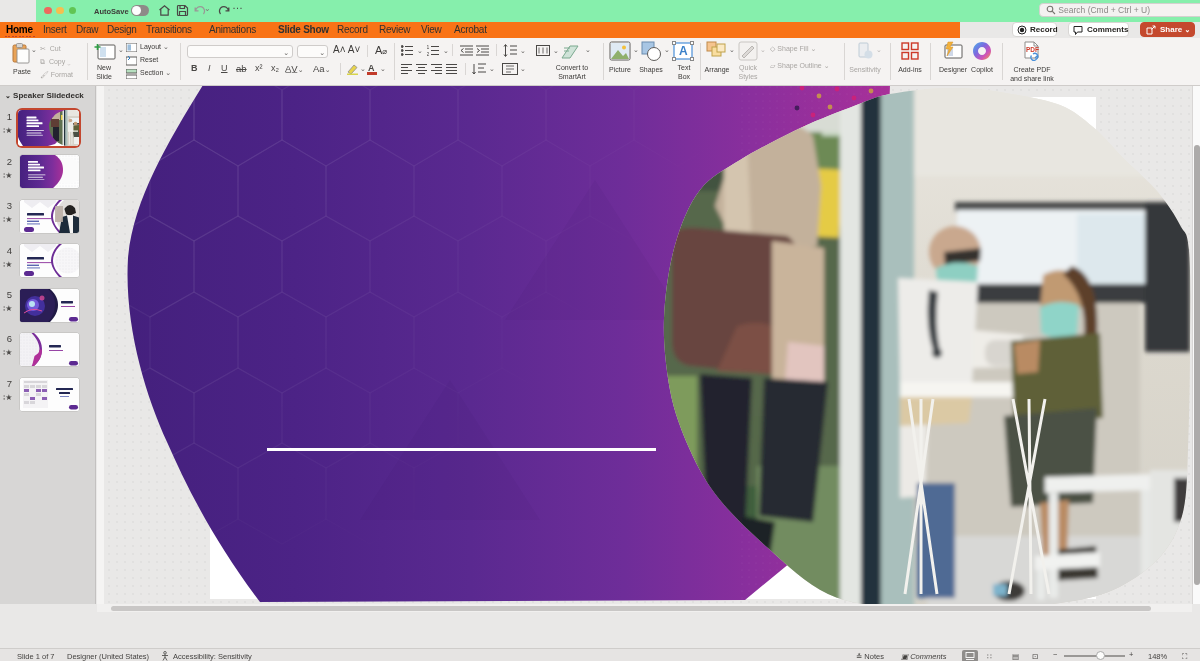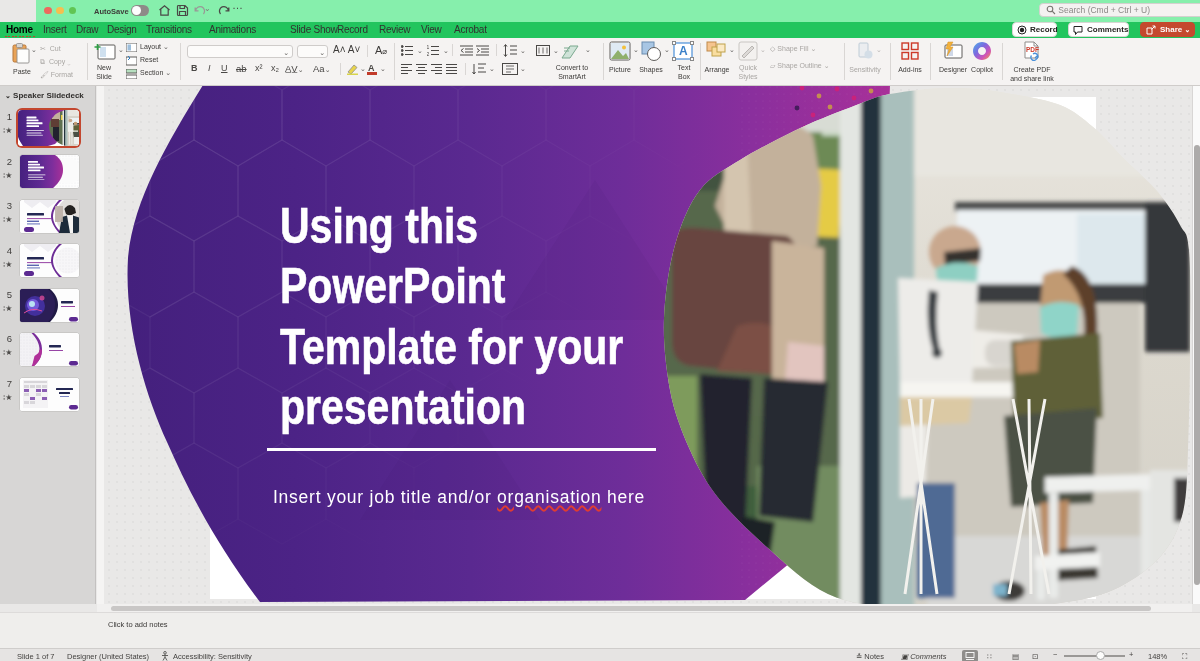--- a/index.html
+++ b/index.html
@@ -11,21 +11,21 @@
   #titlebar { position:absolute; left:0; top:0; width:1200px; height:22px; background:#86efac;margin-left:36px; }
   .tl { position:absolute; top:6.6px; width:7.6px; height:7.6px; border-radius:50%; }
   #autosave-label { position:absolute; left:58px; top:7px; font-size:7.5px; color:#3d3b39; font-weight:bold; white-space:nowrap; }
   #autosave-toggle { position:absolute; left:95px; top:4.5px; width:18px; height:11px; background:#8e8a88; border-radius:6px; }
   #autosave-toggle .knob { position:absolute; left:1px; top:1px; width:9px; height:9px; border-radius:50%; background:#fdfdfd; }
   .tb-ic { position:absolute; top:3px; }
   #doc-title { position:absolute; left:505px; top:0; height:22px; font-size:8px; line-height:22px; color:#2b2926; white-space:nowrap; }
   #search-box { position:absolute; left:1003px; top:3px; width:173px; height:14px; border:1px solid #d3d1cf; border-radius:4px; background:#f4f2f1; color:#8b8886; font-size:8.5px; line-height:13px; padding-left:6px; }
 
   
-  #tabs { position:absolute; left:0; top:22px; width:1200px; height:16px; background:#22c55e; }
+  #tabs { position:absolute; left:0; top:22px; width:960px; height:16px; background:#f97316; }
   .tab { position:absolute; top:0; font-size:10px; color:#33312f; line-height:16px; letter-spacing:-0.25px; white-space:nowrap; }
   .btn { position:absolute; top:-0.5px; height:15px; border:1px solid #d8d6d4; border-radius:4px; background:#fff; font-size:8px; font-weight:bold; color:#262421; line-height:14px; }
 
   
   #ribbon { position:absolute; left:0; top:38px; width:1200px; height:48px; background:#f5f3f2; border-bottom:1px solid #cfccca; font-size:7px; color:#3c3a38;}
   .rlabel { position:absolute; text-align:center; color:#3c3a38; line-height:8.5px; }
   .gray { color:#a9a6a3; }
   .divider { position:absolute; top:5px; width:1px; height:37px; background:#d9d6d4; }
   .combo { position:absolute; border:1px solid #cfccca; border-radius:3px; background:#fcfbfa; }
   .carebtn { color:#5f5d5a; font-size:7px; }
@@ -90,21 +90,21 @@
   </div>
 
   <div id="tabs">
     <span class="tab" style="left:6px; font-weight:bold; color:#000;">Home</span>
     <div style="position:absolute; left:5px; top:13.5px; width:30px; height:1.6px; background:repeating-linear-gradient(90deg,#c0432c 0 2px,transparent 2px 3.5px);"></div>
     <span class="tab" style="left:43px;">Insert</span>
     <span class="tab" style="left:76px;">Draw</span>
     <span class="tab" style="left:107px;">Design</span>
     <span class="tab" style="left:146px;">Transitions</span>
     <span class="tab" style="left:209px;">Animations</span>
-    <span class="tab" style="left:290px;">Slide Show</span>
+    <span class="tab" style="left:278px;font-weight:bold;">Slide Show</span>
     <span class="tab" style="left:337px;">Record</span>
     <span class="tab" style="left:379px;">Review</span>
     <span class="tab" style="left:421px;">View</span>
     <span class="tab" style="left:454px;">Acrobat</span>
     <div class="btn" style="left:1012px; width:45px; padding-left:17px;">Record
       <svg style="position:absolute; left:4px; top:2.5px;" width="10" height="10" viewBox="0 0 10 10">
           <circle cx="5" cy="5" r="4" fill="none" stroke="#222" stroke-width="1"></circle>
           <circle cx="5" cy="5" r="2.2" fill="#222"></circle>
         </svg>
     </div>
@@ -630,25 +630,21 @@
           <path d="M273,357 L317,382 L317,433 L273,458 L229,433 L229,382 Z"></path>
           <path d="M361,357 L405,382 L405,433 L361,458 L317,433 L317,382 Z"></path>
           <path d="M449,357 L493,382 L493,433 L449,458 L405,433 L405,382 Z"></path>
           <path d="M537,357 L581,382 L581,433 L537,458 L493,433 L493,382 Z"></path>
           <path d="M625,357 L669,382 L669,433 L625,458 L581,433 L581,382 Z"></path>
           <path d="M713,357 L757,382 L757,433 L713,458 L669,433 L669,382 Z"></path>
         </g>
       </g>
     </svg>
 
-    <div class="abs" style="left:183px; top:110px; width:480px; color:#fff;">
-      <div style="font-size:50px; font-weight:bold; line-height:60.3px; transform:scaleX(0.82); transform-origin:0 0; white-space:nowrap; letter-spacing:0px; -webkit-text-stroke:0.6px #ffffff;">Using this<br>PowerPoint<br>Template for your<br>presentation</div>
-    </div>
     <div class="abs" style="left:170px; top:362px; width:389px; height:2.5px; background:#fff;"></div>
-    <div class="abs" style="left:176px; top:401px; color:#fff; font-size:17.5px; letter-spacing:0.75px;">Insert your job title and/or <span style="text-decoration:underline; text-decoration-style:wavy; text-decoration-color:#e03c31; text-decoration-thickness:1.5px; text-underline-offset:2px;">organisation</span> here</div>
 
     <svg class="abs" style="left:0; top:0;" width="1095" height="518" viewBox="0 0 1095 518">
       <defs>
         <clipPath id="photoclip">
           <path d="M853,2 C835,2 810,5 793,8 C776,11 768,16 752,22 C736,28 715,36 697,45 C679,54 659,64 643,74 C627,84 614,90 603,104 C592,118 584,138 578,159 C572,180 568,208 567,232 C566,256 569,282 573,304 C577,326 585,346 593,364 C601,382 610,398 623,414 C636,430 653,446 671,462 C689,478 709,498 731,508 C753,518 776,520 803,522 C830,524 866,523 893,522 C920,521 942,520 963,517 C984,514 1000,511 1016,504 C1032,497 1048,486 1060,474 C1072,462 1080,448 1085,430 C1090,412 1090,392 1091,364 C1092,336 1093,297 1093,264 C1093,231 1094,185 1092,164 C1090,143 1088,149 1083,139 C1078,129 1070,117 1061,106 C1052,95 1039,85 1028,74 C1017,63 1007,50 996,41 C985,32 978,25 963,19 C948,13 921,9 903,6 C885,3 871,2 853,2 Z"></path>
         </clipPath>
         <filter id="blur2">
             <feGaussianBlur stdDeviation="2"></feGaussianBlur>
           </filter>
         <filter id="blur1px">
@@ -750,23 +746,20 @@
         </g>
     </g>
       </svg>
   </div>
   <div id="vscroll"></div>
   <div id="vthumb"></div>
   <div id="hscrollbar">
       <div id="hthumb"></div>
     </div>
 
-  <div id="notes">
-      <div class="txt">Click to add notes</div>
-    </div>
 
   <div id="statusbar">
     <span class="abs" style="left:17px; top:3px;">Slide 1 of 7</span>
     <span class="abs" style="left:67px; top:3px;">Designer (United States)</span>
     <svg class="abs" style="left:160px; top:2px;" width="10" height="10" viewBox="0 0 10 10" fill="none" stroke="#555351" stroke-width="0.9">
         <circle cx="5" cy="1.8" r="1.3"></circle>
         <path d="M5 3.2 V6 M5 6 L3 9.5 M5 6 L7 9.5 M2 4.5 L8 4.5"></path>
       </svg>
     <span class="abs" style="left:173px; top:3px;">Accessibility: Sensitivity</span>
     <span class="abs" style="left:856px; top:3px;">≛ Notes</span>

